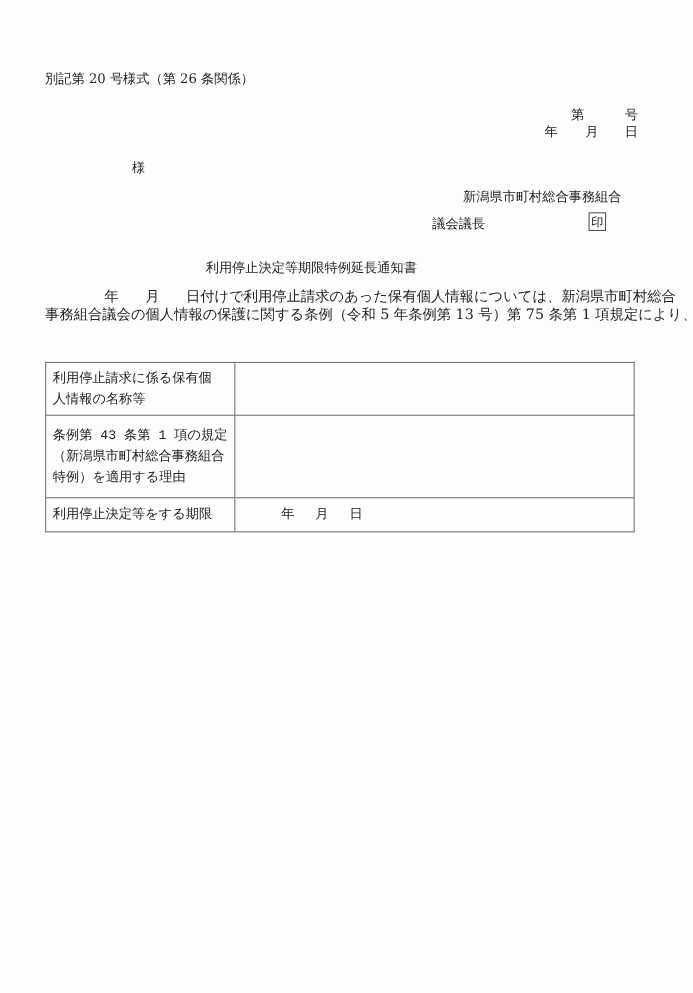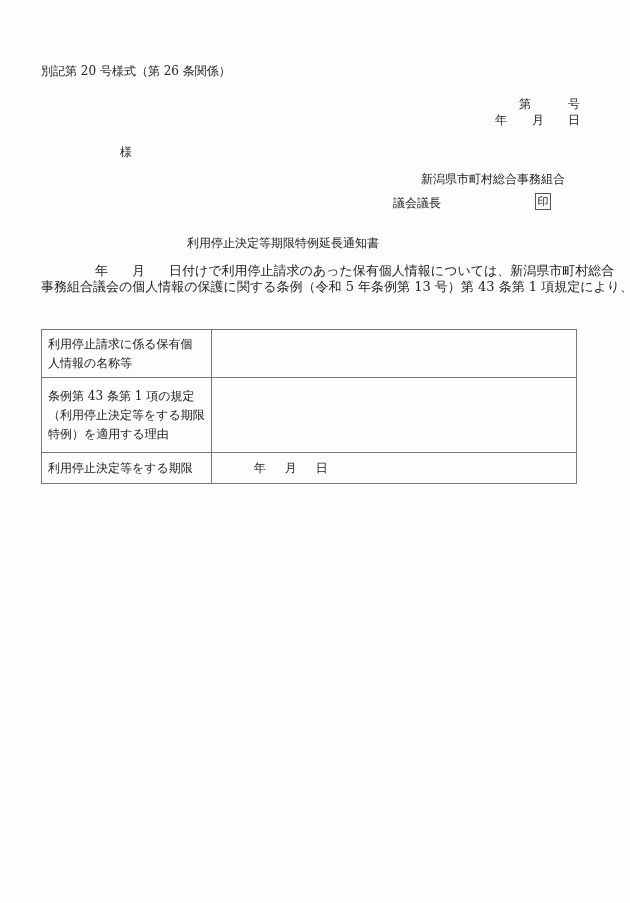--- a/index.html
+++ b/index.html
@@ -38,20 +38,21 @@
       position: absolute; left: 41px; top: 329px;
       width: 536px;
       border-collapse: collapse;
       font-size: 12px;
     }
     table.info td {
       border: 1px solid #777;
       vertical-align: middle;
       padding: 0 6px;
       line-height: 19px;
+      font-family: Liberation Mono, monospace;
     }
     table.info td.label { width: 152px; white-space: nowrap; }
     .r1 td { height: 47px; }
     .r2 td { height: 74px; }
     .r3 td { height: 30px; }
     .deadline span { display: inline-block; }
   </style>
 </head>
 <body>
 
@@ -73,36 +74,36 @@
 <div class="abs org">新潟県市町村総合事務組合</div>
 <div class="abs chair">議会議長</div>
 <div class="seal">印</div>
 
 <div class="abs doc-title">利用停止決定等期限特例延長通知書</div>
 
 <div class="body-text">
   <div class="l1">
     <span style="width:54px"></span><span>年</span><span style="width:24px"></span><span>月</span><span style="width:24px"></span><span>日付けで利用停止請求のあった保有個人情報については、新潟県市町村総合</span>
   </div>
-  <div>事務組合議会の個人情報の保護に関する条例（令和 5 年条例第 13 号）第 43 条第 1 項規定により、</div>
+  <div>事務組合議会の個人情報の保護に関する条例（令和 5 年条例第 13 号）第 75 条第 1 項規定により、</div>
 </div>
 
 <table class="info">
   <tbody>
       <tr class="r1">
     <td class="label">
       <div>利用停止請求に係る保有個</div>
       <div>人情報の名称等</div>
     </td>
     <td></td>
   </tr>
   <tr class="r2">
     <td class="label">
       <div>条例第 43 条第 1 項の規定</div>
-      <div>（利用停止決定等をする期限</div>
+      <div>（新潟県市町村総合事務組合</div>
       <div>特例）を適用する理由</div>
     </td>
     <td></td>
   </tr>
   <tr class="r3">
     <td class="label">利用停止決定等をする期限</td>
     <td class="deadline">
       <span style="width:36px"></span><span>年</span><span style="width:19px"></span><span>月</span><span style="width:19px"></span><span>日</span>
     </td>
   </tr>

